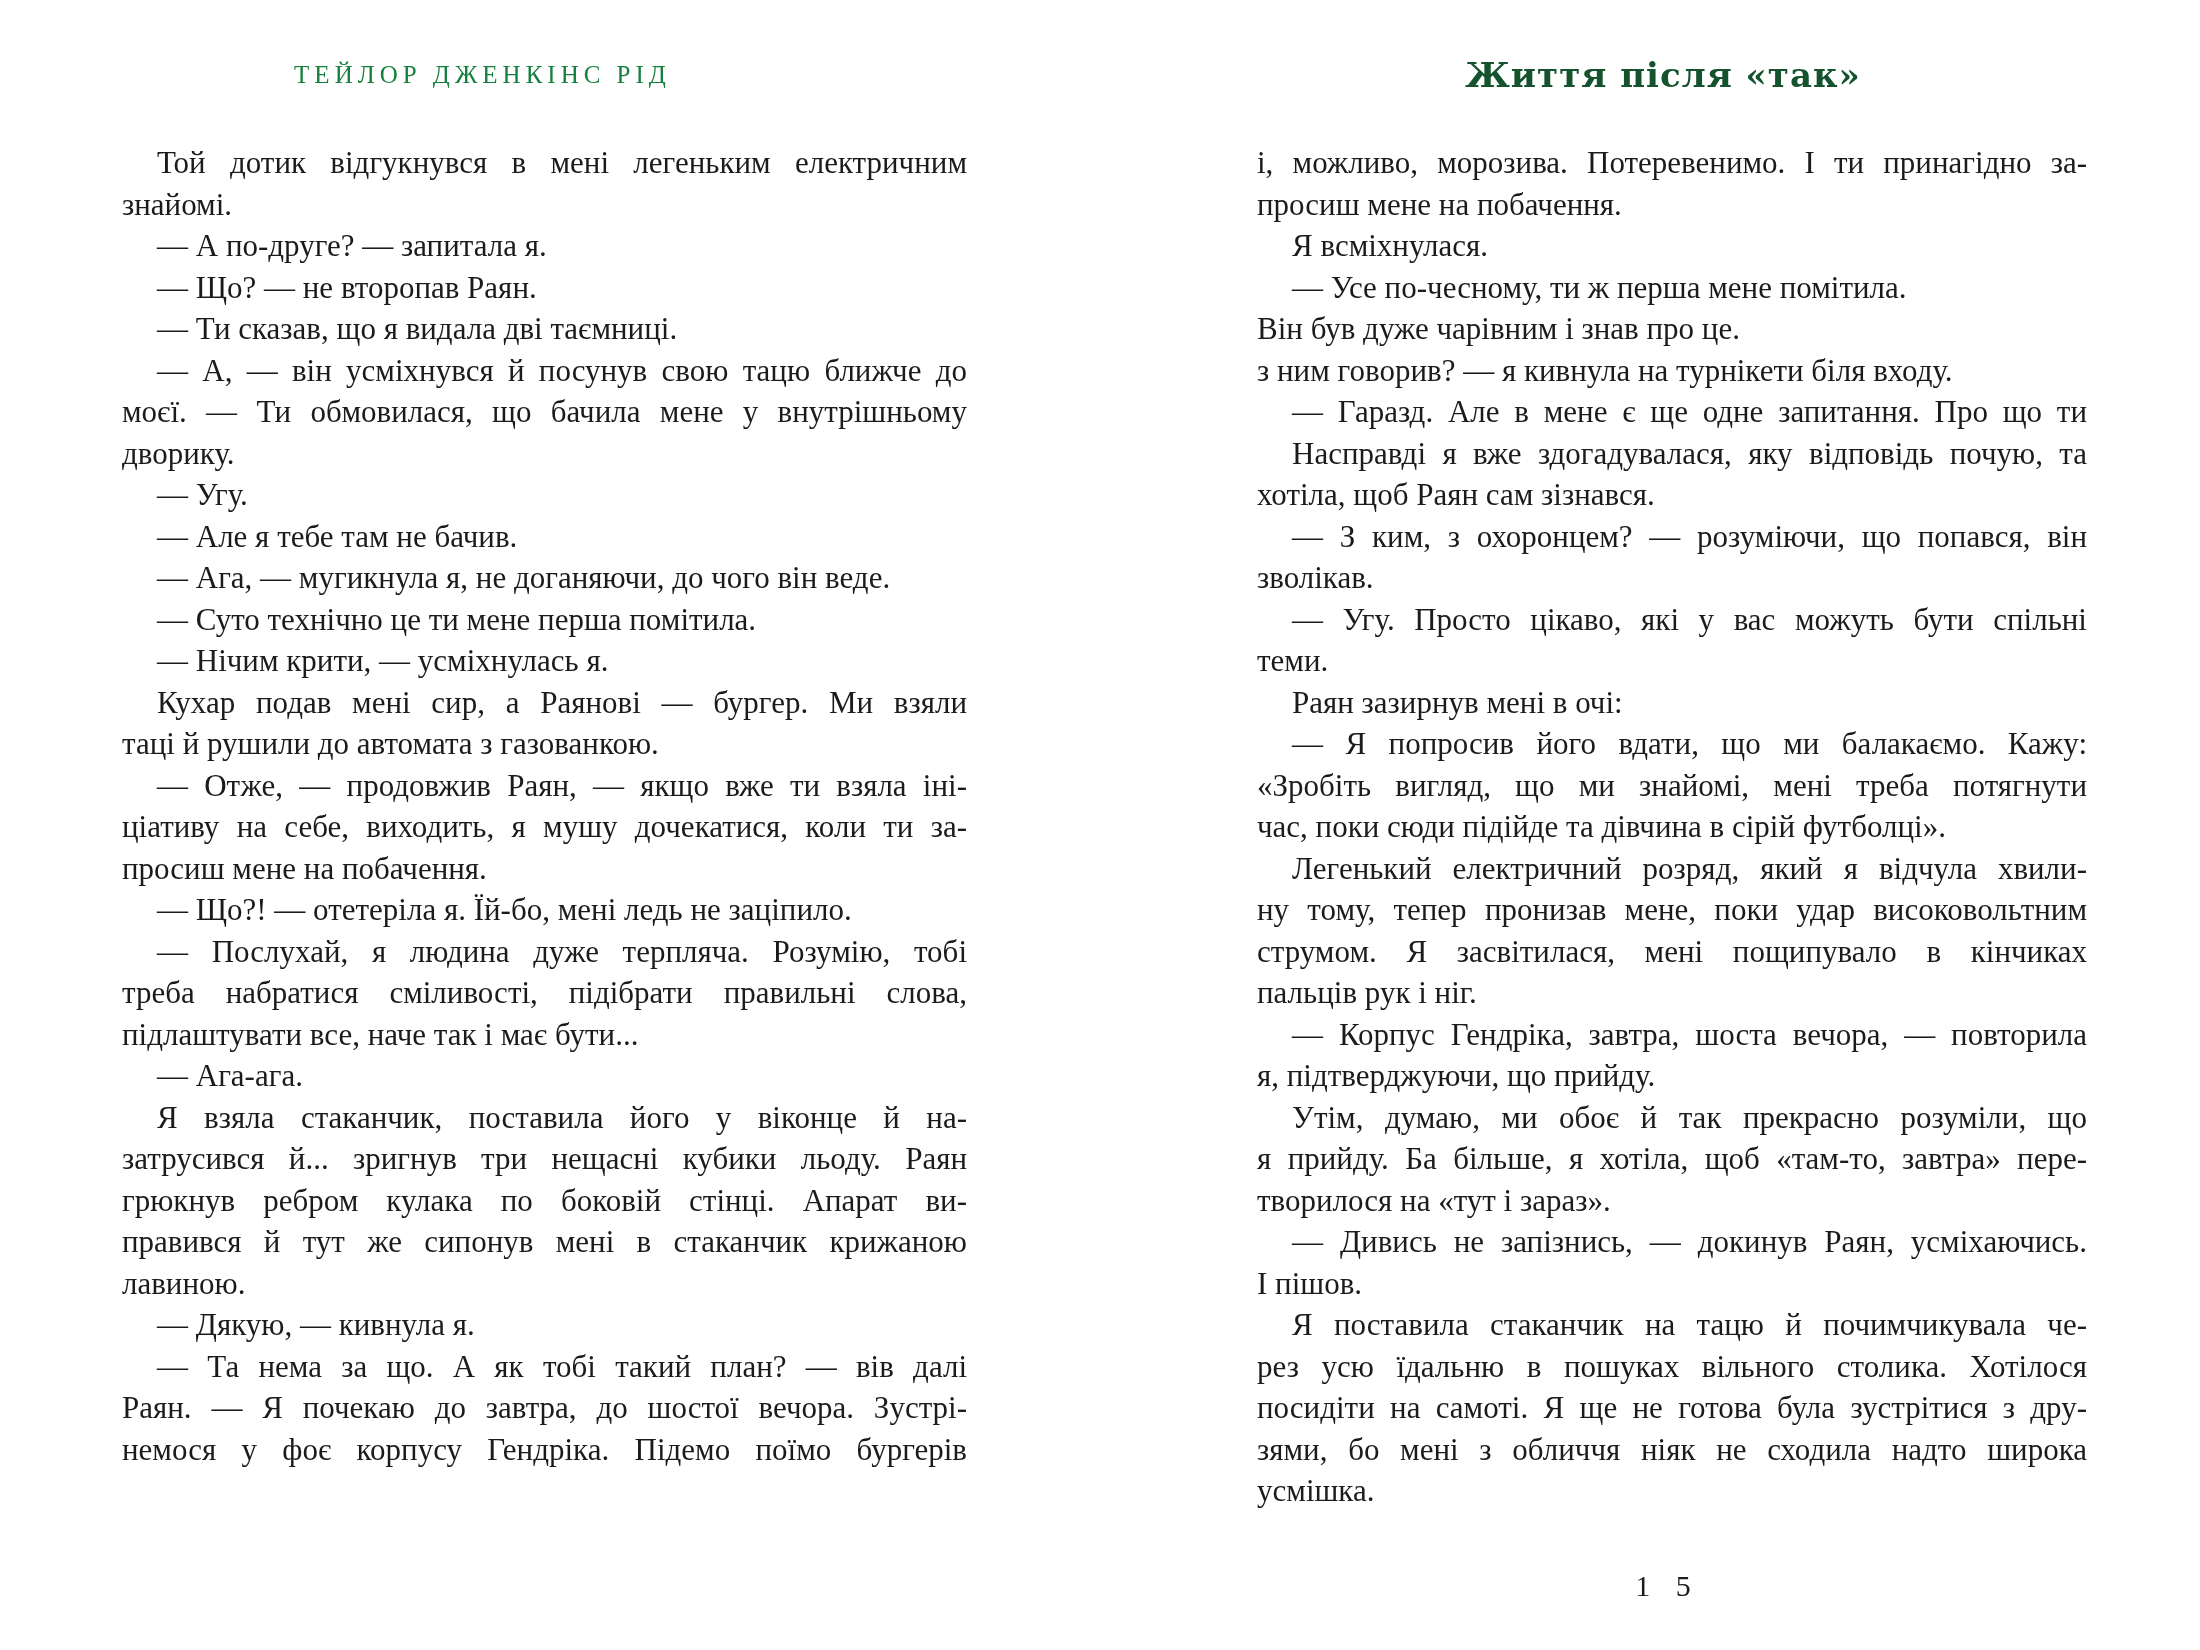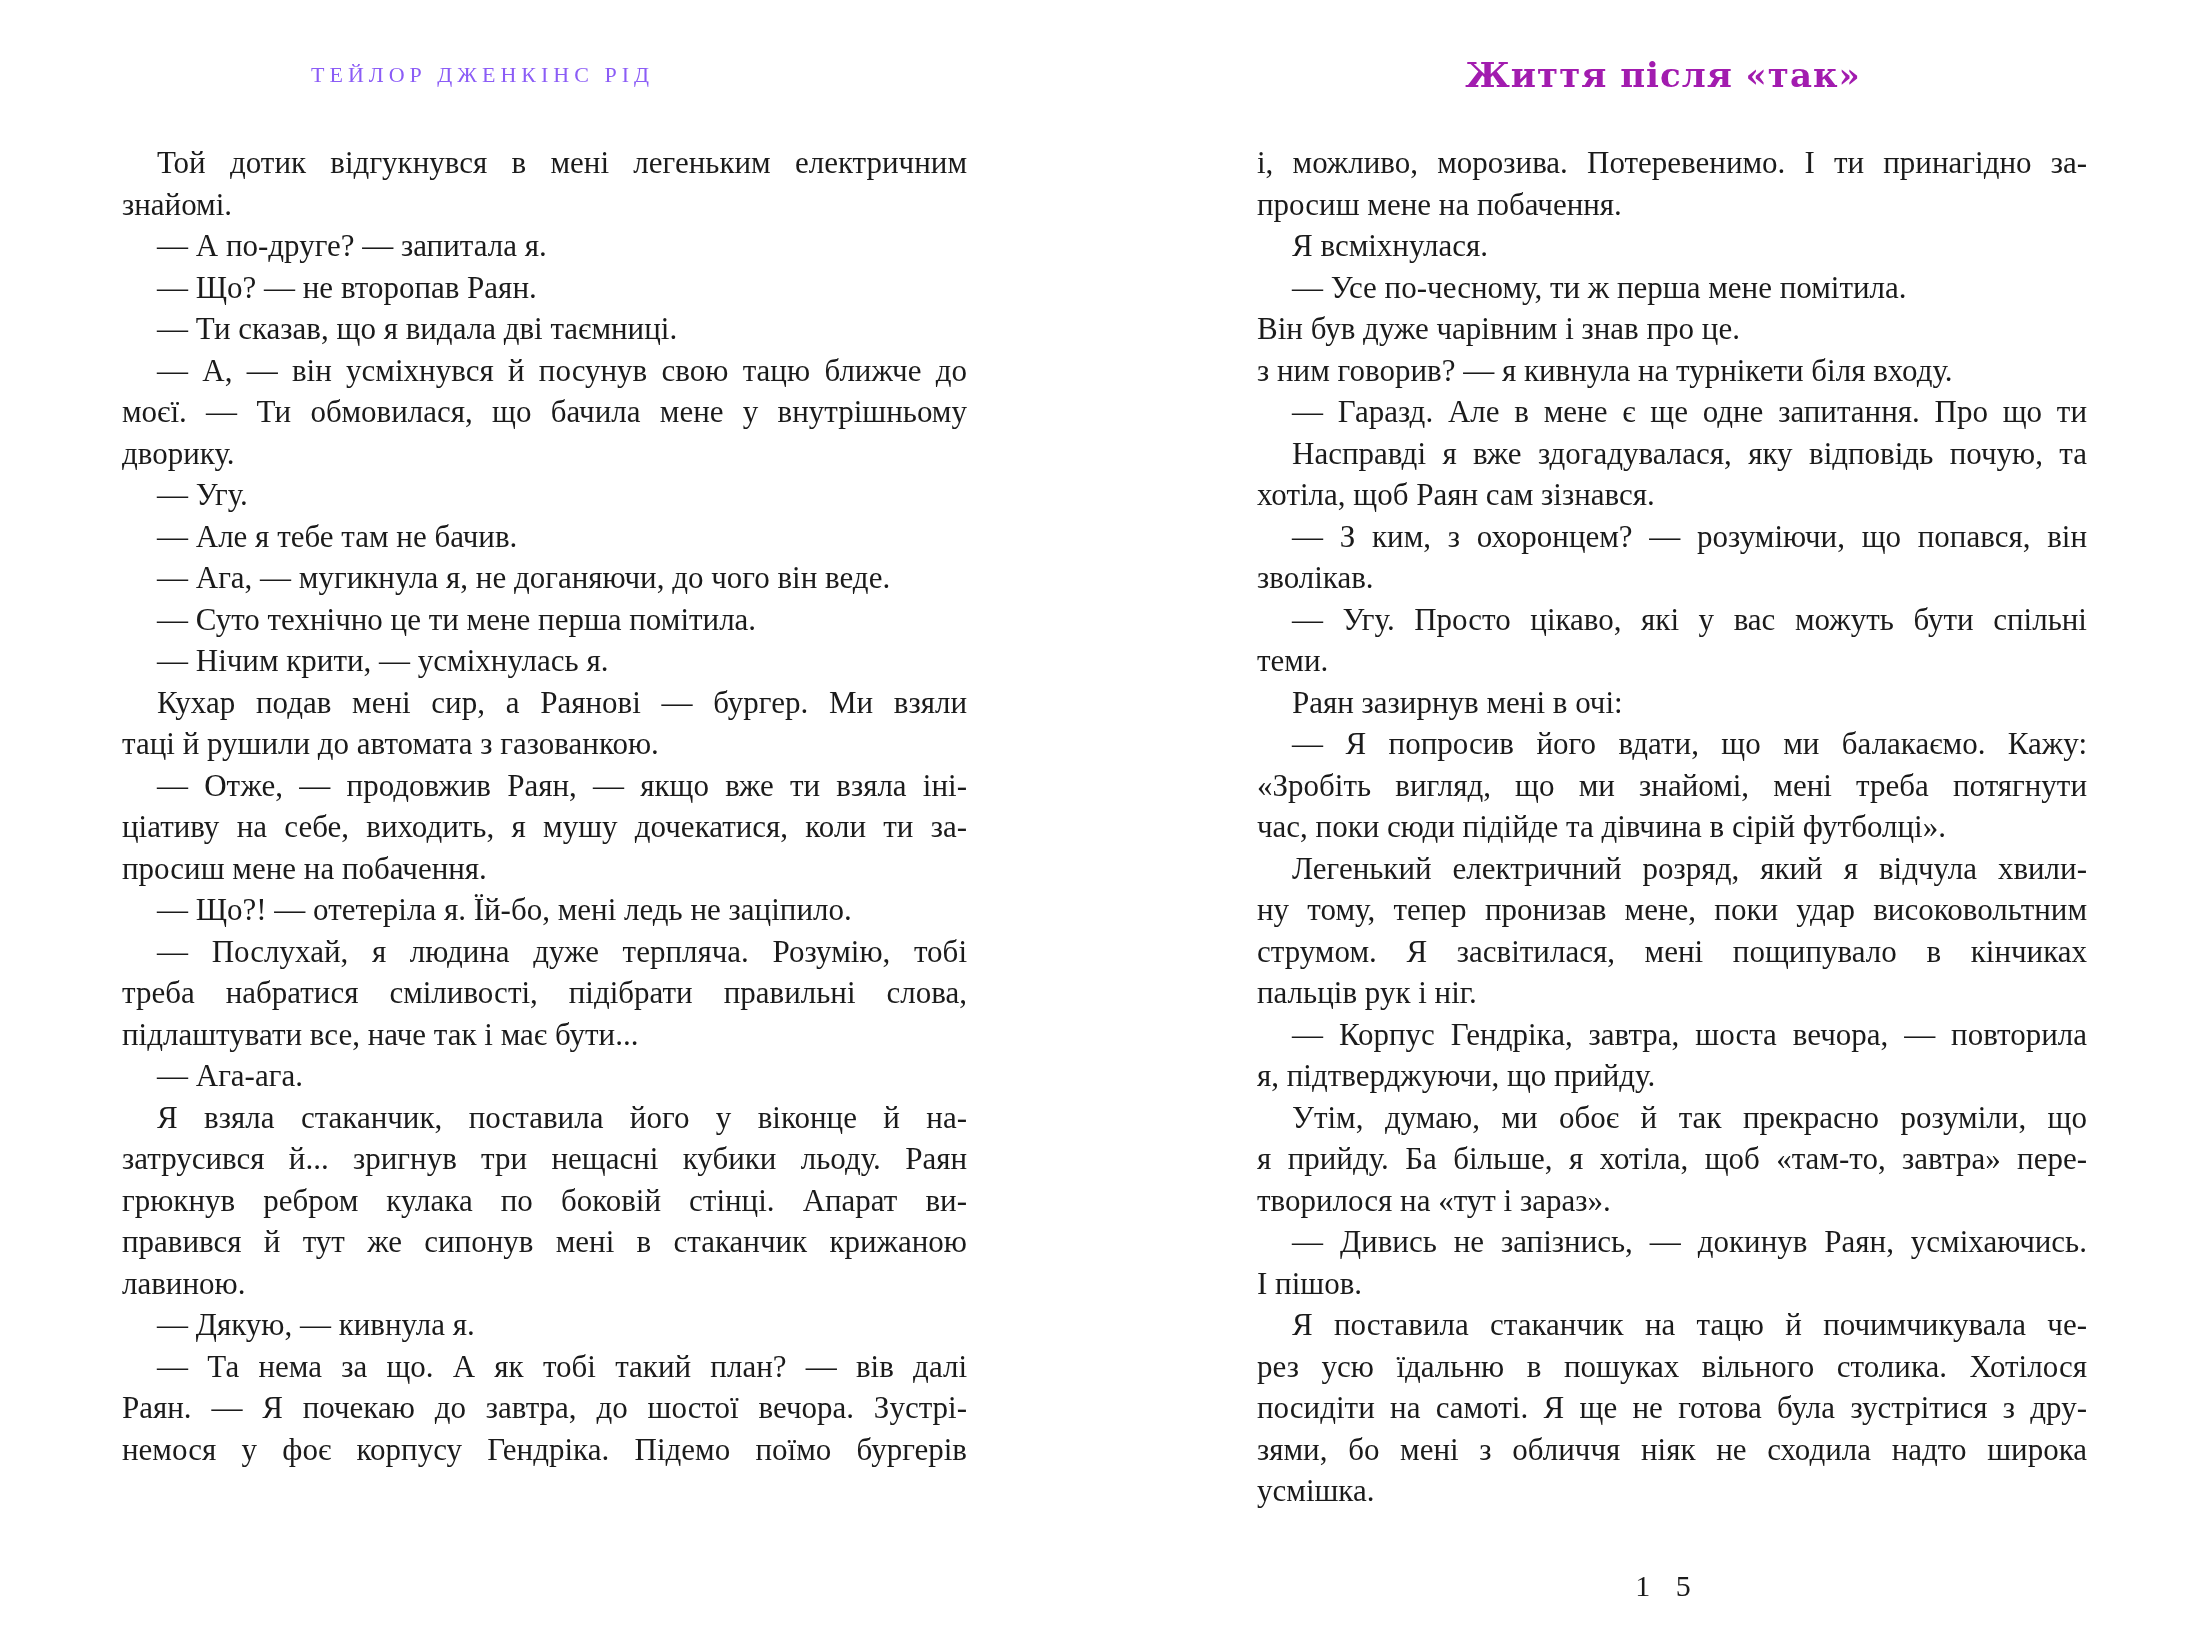--- a/index.html
+++ b/index.html
@@ -15,29 +15,29 @@
   .page-left{left:0;width:1100px;}
   .page-right{left:1100px;width:1100px;}
 
   .running-head{
     position:absolute;top:56px;height:40px;line-height:38px;
     text-align:center;
     -webkit-user-select:none;
   }
   .running-head-left{
     left:60px;width:845px;
-    font-size:22px;letter-spacing:5px;
-    color:#8b5cf6;
+    font-size:25px;letter-spacing:5px;
+    color:#15803d;
     font-family:"Liberation Serif", serif;
   }
   .running-head-right{
     left:148px;width:830px;
     font-size:34px;letter-spacing:1px;
     font-weight:bold;
-    color:#a21caf;
+    color:#14532d;
     font-family:"DejaVu Serif", serif;
   }
 
   .body-text{
     position:absolute;top:142px;
     font-size:31px;
   }
   .body-left{left:122px;width:845px;}
   .body-right{left:157px;width:830px;}
 

